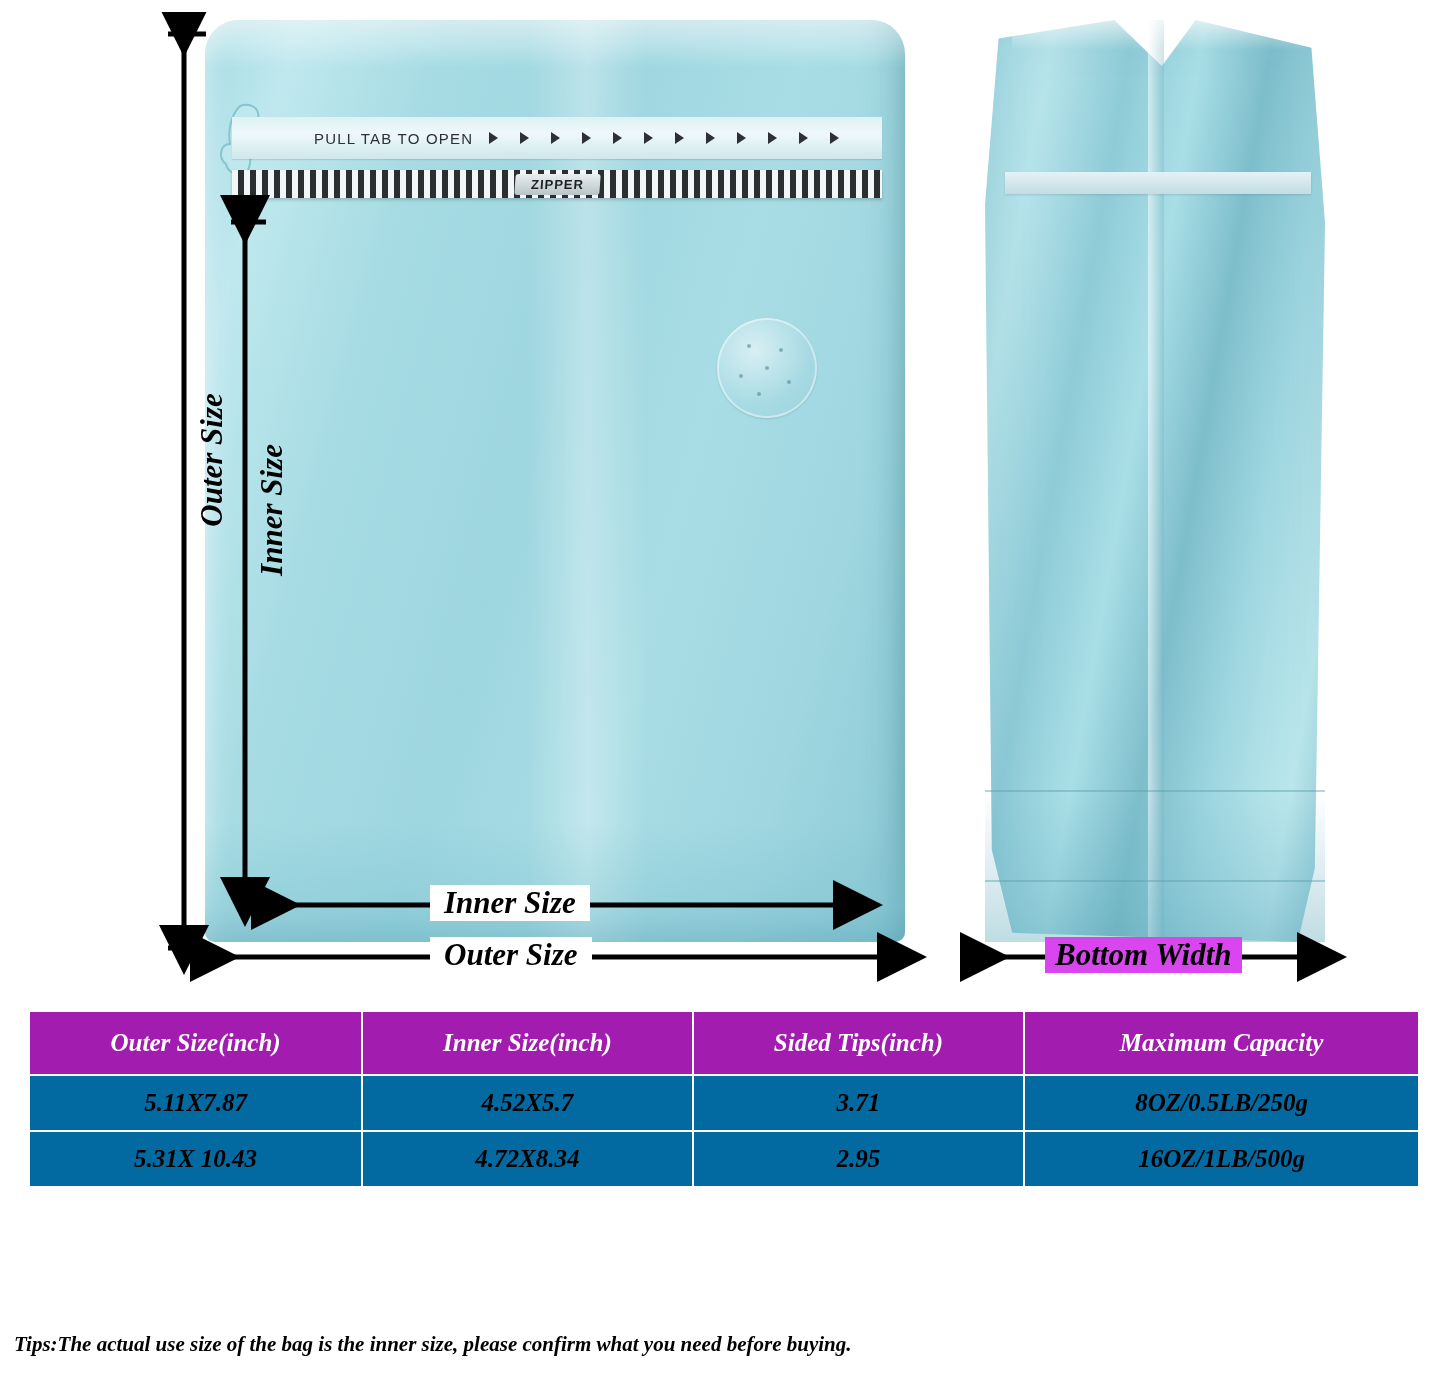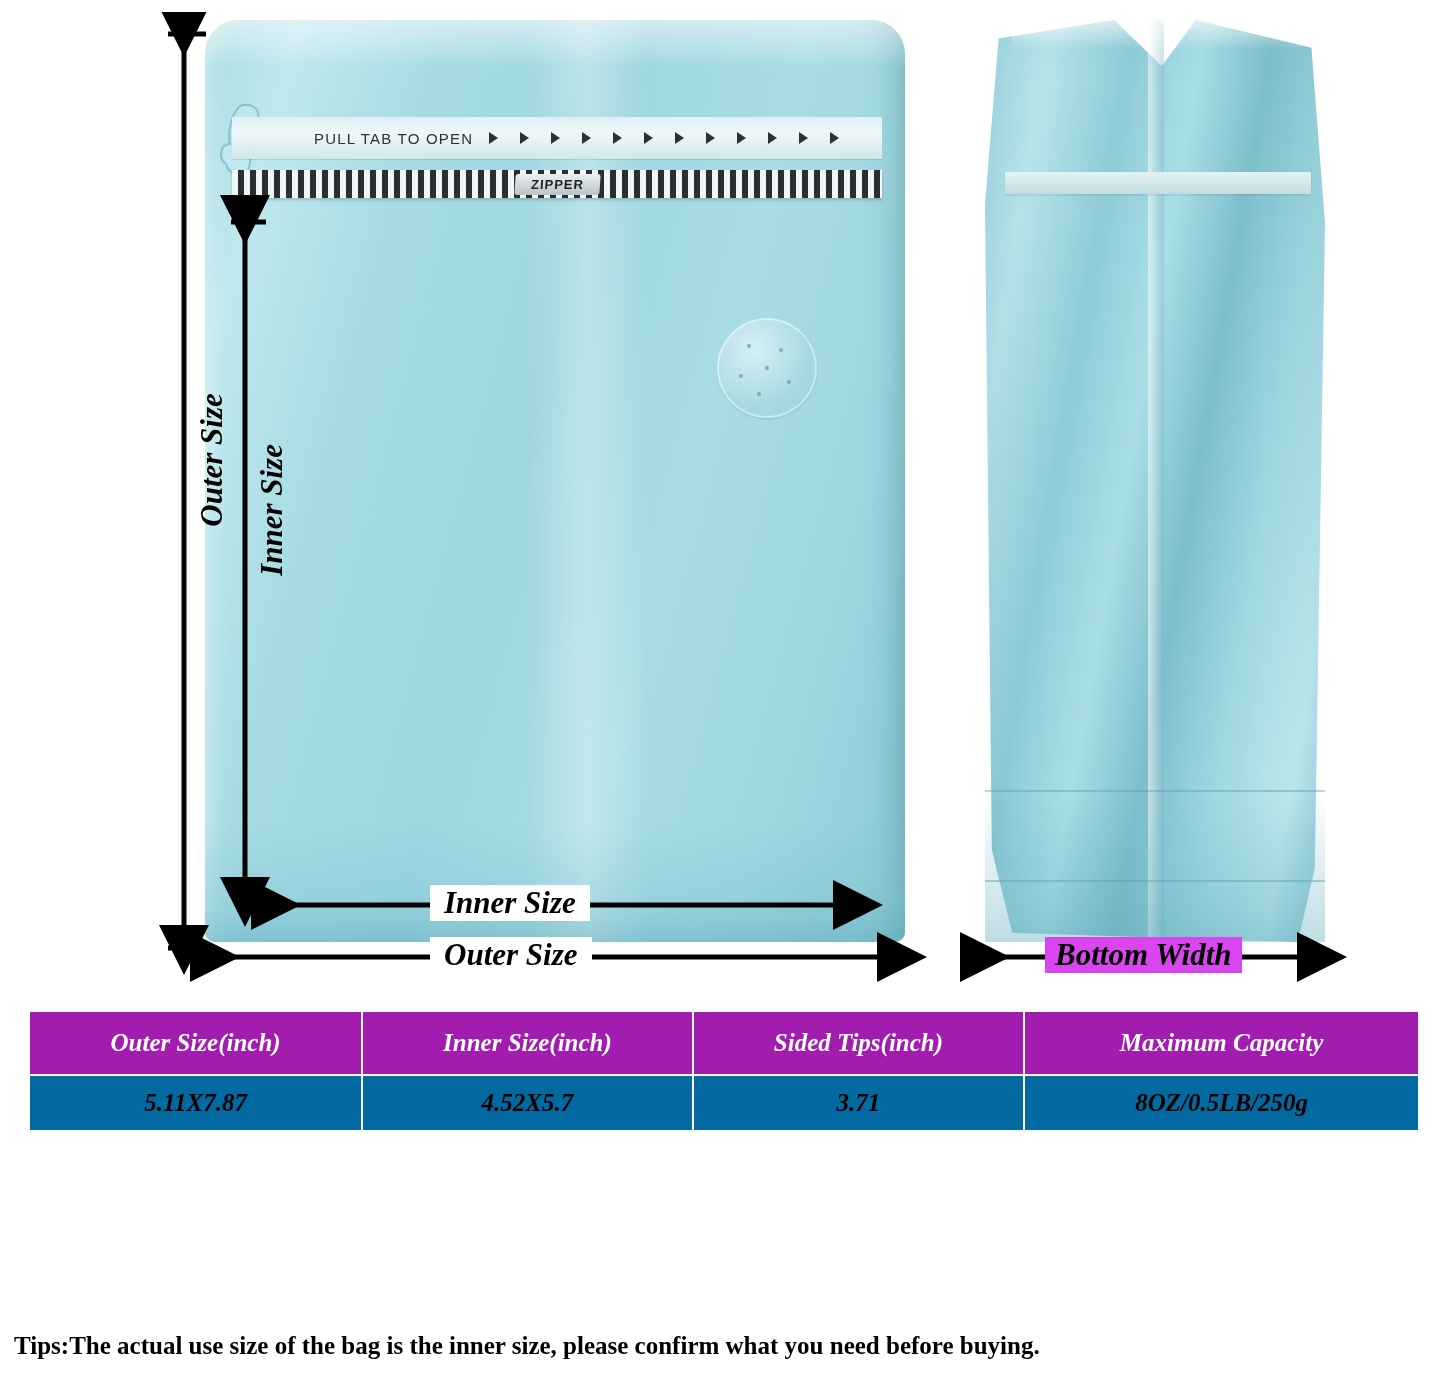--- a/index.html
+++ b/index.html
@@ -254,22 +254,23 @@
     font-size:25px;
     padding:13px 4px;
     border:2px solid #ffffff;
     text-align:center;
   }
   #tips{
     position:absolute;
     left:14px;
     top:1332px;
     width:1420px;
-    font-size:25px;
-    font-weight:bold;
+    font-size:21px;
+    font-weight:bold;
+    font-style:italic;
     color:#000;
   }
 </style>
 </head>
 <body>
 
 <div id="illustration">
 
   <div class="bag-front">
     <div class="top-edge"></div>
@@ -361,16 +362,22 @@
       <th>Maximum Capacity</th>
     </tr>
   </thead>
   <tbody>
     <tr>
       <td>5.11X7.87</td>
       <td>4.52X5.7</td>
       <td>3.71</td>
       <td>8OZ/0.5LB/250g</td>
     </tr>
+    <tr>
+      <td>5.31X 10.43</td>
+      <td>4.72X8.34</td>
+      <td>2.95</td>
+      <td>16OZ/1LB/500g</td>
+    </tr>
   </tbody>
 </table>
 
 <div id="tips">Tips:The actual use size of the bag is the inner size, please confirm what you need before buying.</div>
 
 </body></html>

